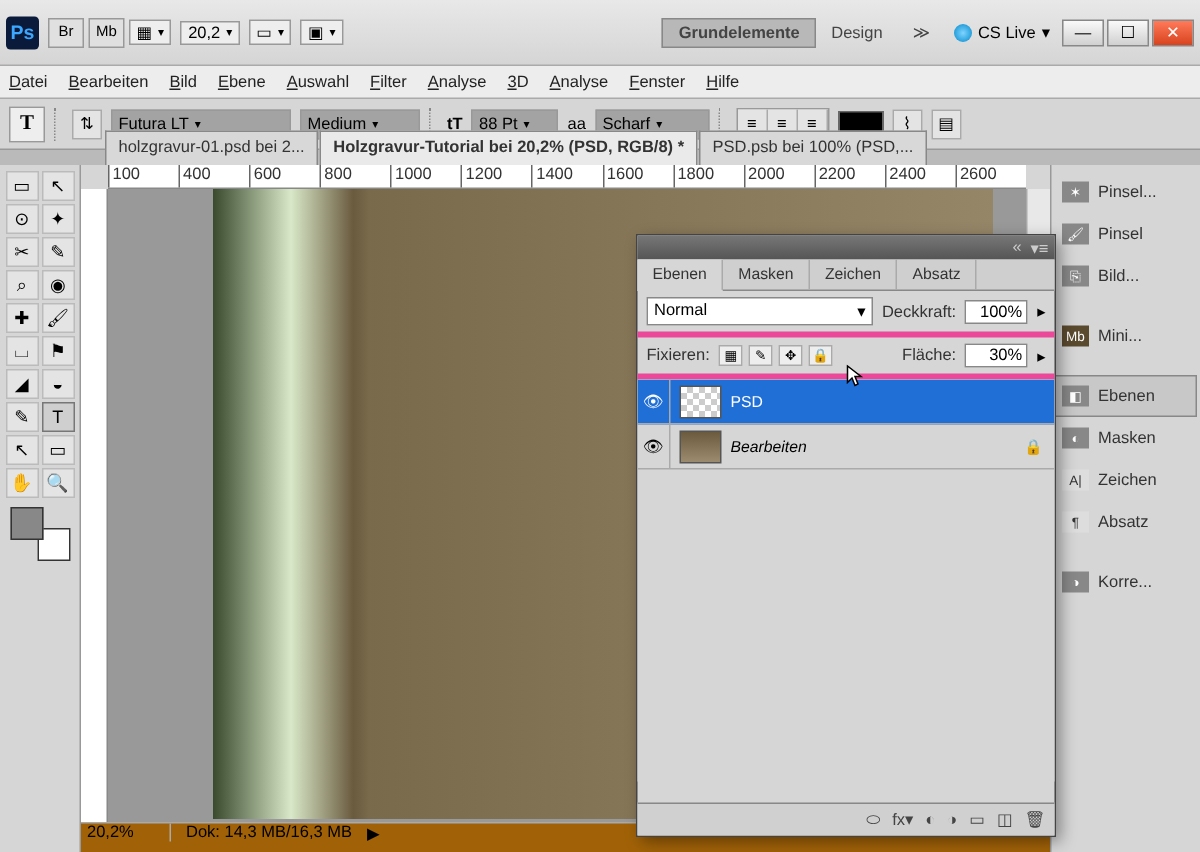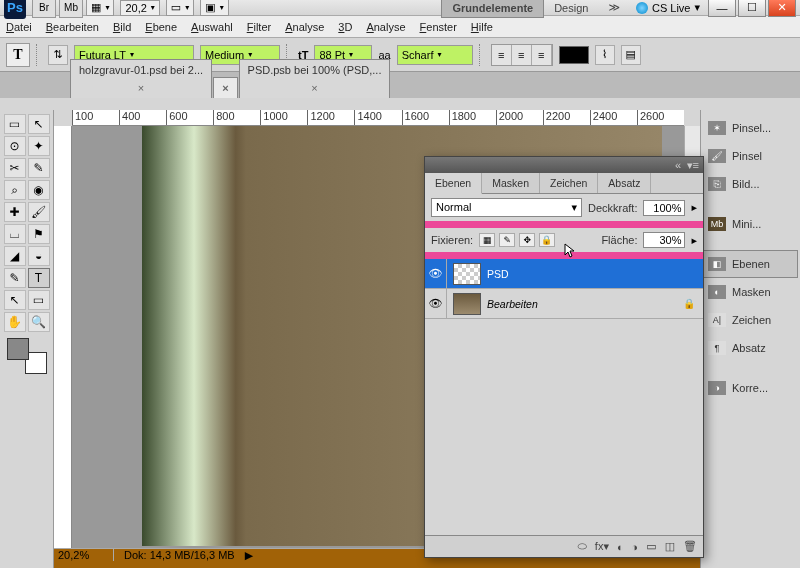--- a/index.html
+++ b/index.html
@@ -1,40 +1,40 @@
 <!DOCTYPE html>
 <html><head>
 <meta charset="utf-8">
 <style>
 * { box-sizing: border-box; margin: 0; padding: 0; font-family: "Segoe UI", Tahoma, sans-serif; font-size: 11px; }
 body { background: #d6d6d6; width: 800px; height: 568px; overflow: hidden; position: relative; }
 
 
-.titlebar { height: 16px; background: linear-gradient(#e8e8e8,#d5d5d5); border-bottom: 1px solid #aaa; display: flex; align-items: center; padding: 0 4px; }
+.titlebar { height: 44px; background: linear-gradient(#e8e8e8,#d5d5d5); border-bottom: 1px solid #aaa; display: flex; align-items: center; padding: 0 4px; }
 .ps-icon { width: 22px; height: 22px; background: #0a1a3a; color: #3ba7ff; font-weight: bold; display: flex; align-items: center; justify-content: center; border-radius: 3px; margin-right: 6px; font-size: 13px; }
 .tb-btn { width: 24px; height: 20px; background: #e0e0e0; border: 1px solid #999; margin-right: 3px; display: flex; align-items: center; justify-content: center; font-size: 10px; }
 .tb-sel { display: flex; align-items: center; border: 1px solid #999; padding: 1px 4px; background: #eee; margin-right: 6px; }
 .tb-sel .arrow { margin-left: 4px; font-size: 8px; }
 .wk-label { padding: 3px 10px; color: #444; }
 .wk-label.active { background: #b8b8b8; border: 1px solid #888; font-weight: bold; }
 .spacer { flex: 1; }
 .cslive { display: flex; align-items: center; gap: 4px; padding: 0 6px; }
 .cs-dot { width: 12px; height: 12px; border-radius: 50%; background: radial-gradient(#7fd4ff,#0088cc); }
 .win-btn { width: 28px; height: 18px; border: 1px solid #888; margin-left: 2px; display: flex; align-items: center; justify-content: center; font-size: 11px; background: linear-gradient(#fafafa,#d0d0d0); }
 .win-btn.close { background: linear-gradient(#ff7a5a,#d8431e); color: #fff; }
 
 
 .menubar { height: 22px; background: #ededed; border-bottom: 1px solid #aaa; display: flex; align-items: center; padding: 0 6px; gap: 14px; color: #222; }
 .menubar span { cursor: default; }
 .menubar span:first-letter { text-decoration: underline; }
 
 
 .optbar { height: 34px; background: #d6d6d6; border-bottom: 1px solid #999; display: flex; align-items: center; padding: 0 6px; gap: 6px; }
 .optbar .tool-ind { width: 24px; height: 24px; border: 1px solid #999; background: #eee; display: flex; align-items: center; justify-content: center; font-weight: bold; font-family: Georgia, serif; font-size: 14px; }
-.optbar .ctl { border: 1px solid #999; background: #bef264; padding: 2px 4px; display: flex; align-items: center; height: 20px; }
+.optbar .ctl { border: 1px solid #999; background: #a3a3a3; padding: 2px 4px; display: flex; align-items: center; height: 20px; }
 .optbar .ctl .arrow { margin-left: 4px; font-size: 8px; }
 .optbar .mini { width: 20px; height: 20px; border: 1px solid #aaa; background: #e4e4e4; display: flex; align-items: center; justify-content: center; }
 .optbar .group { display: flex; border: 1px solid #999; }
 .optbar .group .mini { border: none; border-right: 1px solid #aaa; }
 .clr-sw { width: 30px; height: 18px; background: #000; border: 1px solid #666; }
 
 
 .doctabs { height: 26px; background: #bababa; display: flex; align-items: flex-end; padding-left: 70px; }
 .doctab { background: #d8d8d8; border: 1px solid #888; border-bottom: none; padding: 4px 8px; margin-right: 1px; display: flex; align-items: center; gap: 6px; font-size: 10.5px; color: #333; flex-direction: column; }
 .doctab.active { background: #eaeaea; font-weight: bold; }
@@ -74,21 +74,21 @@
 .dock-item { display: flex; align-items: center; gap: 6px; padding: 6px 4px; border: 1px solid transparent; color: #333; }
 .dock-item.active { background: #c8c8c8; border: 1px solid #888; }
 .dock-icn { width: 18px; height: 14px; background: #888; display: flex; align-items: center; justify-content: center; font-size: 9px; color: #fff; }
 
 
 .layers-panel { position: absolute; left: 424px; top: 156px; width: 280px; height: 402px; background: #d6d6d6; border: 1px solid #444; box-shadow: 3px 3px 10px rgba(0,0,0,0.4); z-index: 50; }
 .panel-titlebar { height: 16px; background: linear-gradient(#777,#555); display: flex; justify-content: flex-end; align-items: center; padding: 0 4px; color: #ccc; font-size: 10px; gap: 6px; }
 .panel-tabs { display: flex; background: #cfcfcf; border-bottom: 1px solid #888; }
 .ptab { padding: 4px 10px; color: #333; border-right: 1px solid #aaa; font-size: 10.5px; }
 .ptab.active { background: #d6d6d6; border-bottom: 1px solid #d6d6d6; margin-bottom: -1px; }
-.panel-row { display: flex; align-items: center; padding: 4px 6px; gap: 6px; border-bottom: 7px solid #ec4899; font-size: 10.5px; justify-content: space-between; }
+.panel-row { display: flex; align-items: center; padding: 4px 6px; gap: 6px; border-bottom: 4px solid #ec4899; font-size: 10.5px; justify-content: space-between; }
 .panel-row .dd { flex: 1; background: #fff; border: 1px solid #888; padding: 2px 4px; display: flex; justify-content: space-between; }
 .panel-row .lbl { color: #333; }
 .panel-row .pct { width: 42px; background: #fff; border: 1px solid #888; padding: 1px 3px; text-align: right; }
 .lock-icons { display: flex; gap: 4px; }
 .lock-icons span { width: 16px; height: 14px; border: 1px solid #aaa; display: flex; align-items: center; justify-content: center; font-size: 9px; background: #eee; }
 .layers-list { background: #d6d6d6; height: 268px; overflow: auto; }
 .layer { display: flex; align-items: center; height: 30px; border-bottom: 1px solid #aaa; }
 .layer.sel { background: #1f6fd6; color: #fff; }
 .layer .eye { width: 22px; text-align: center; border-right: 1px solid #aaa; height: 100%; display: flex; align-items: center; justify-content: center; }
 .layer .thumb { width: 28px; height: 22px; margin: 0 6px; background: repeating-conic-gradient(#ccc 0 25%, #fff 0 50%) 0 0/8px 8px; border: 1px solid #555; position: relative; }
@@ -174,20 +174,21 @@
   <div class="mini">⌇</div>
   <div class="mini">▤</div>
 </div>
 
 <div class="doctabs">
   <div class="doctab">
       <span>holzgravur-01.psd bei 2...</span>
       <span class="tab-x">×</span>
     </div>
   <div class="doctab active">
+      <span>Holzgravur-Tutorial bei 20,2% (PSD, RGB/8) *</span>
       <span class="tab-x">×</span>
     </div>
   <div class="doctab">
       <span>PSD.psb bei 100% (PSD,...</span>
       <span class="tab-x">×</span>
     </div>
 </div>
 
 <div class="workspace">
 

